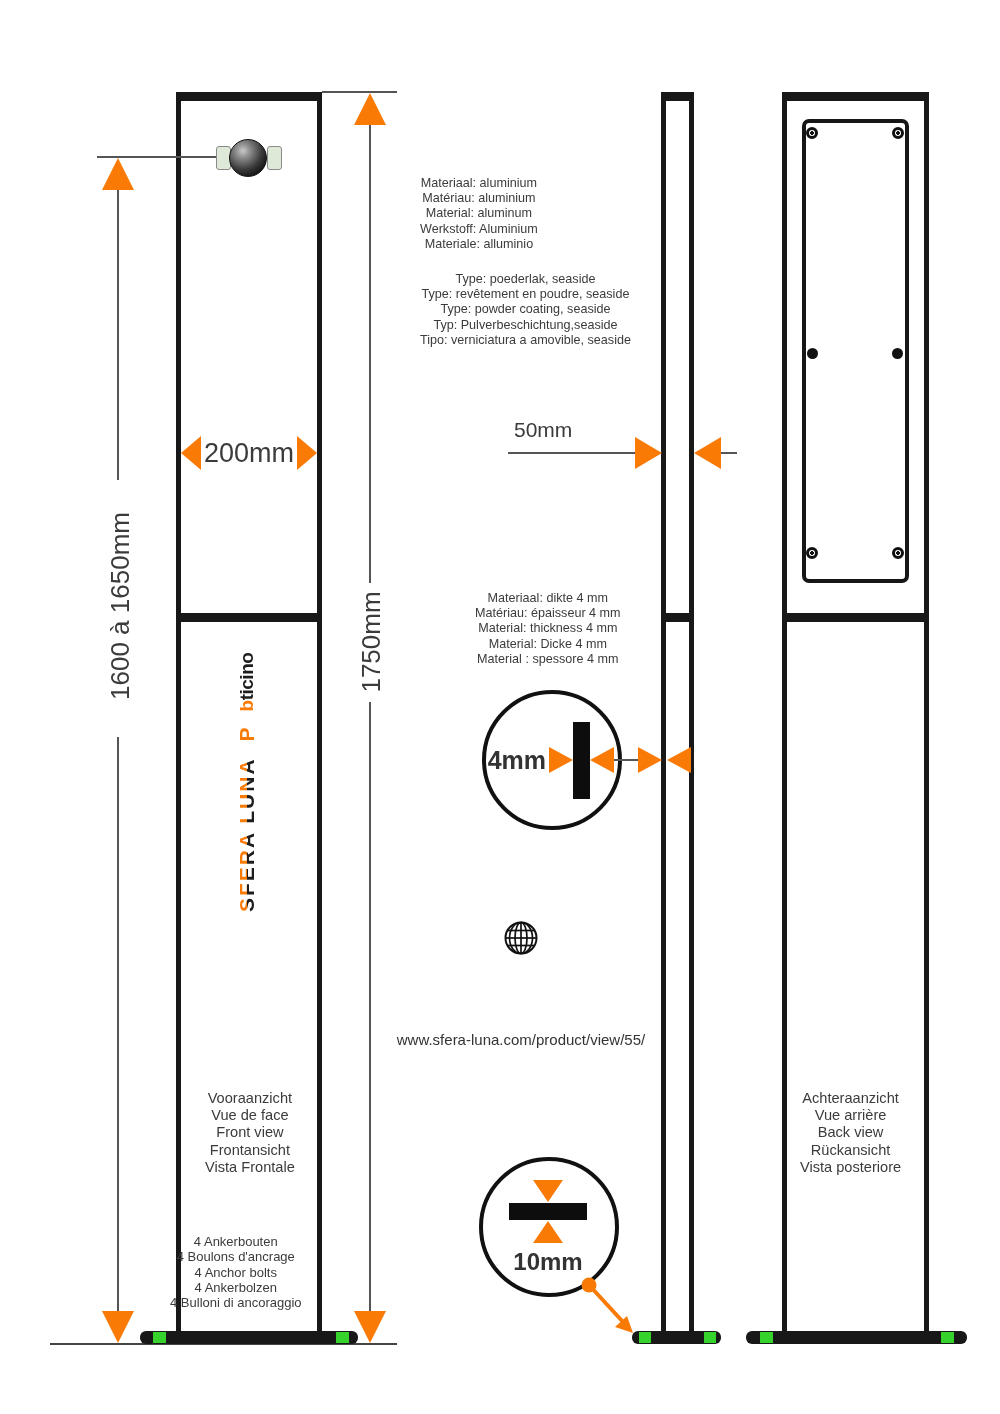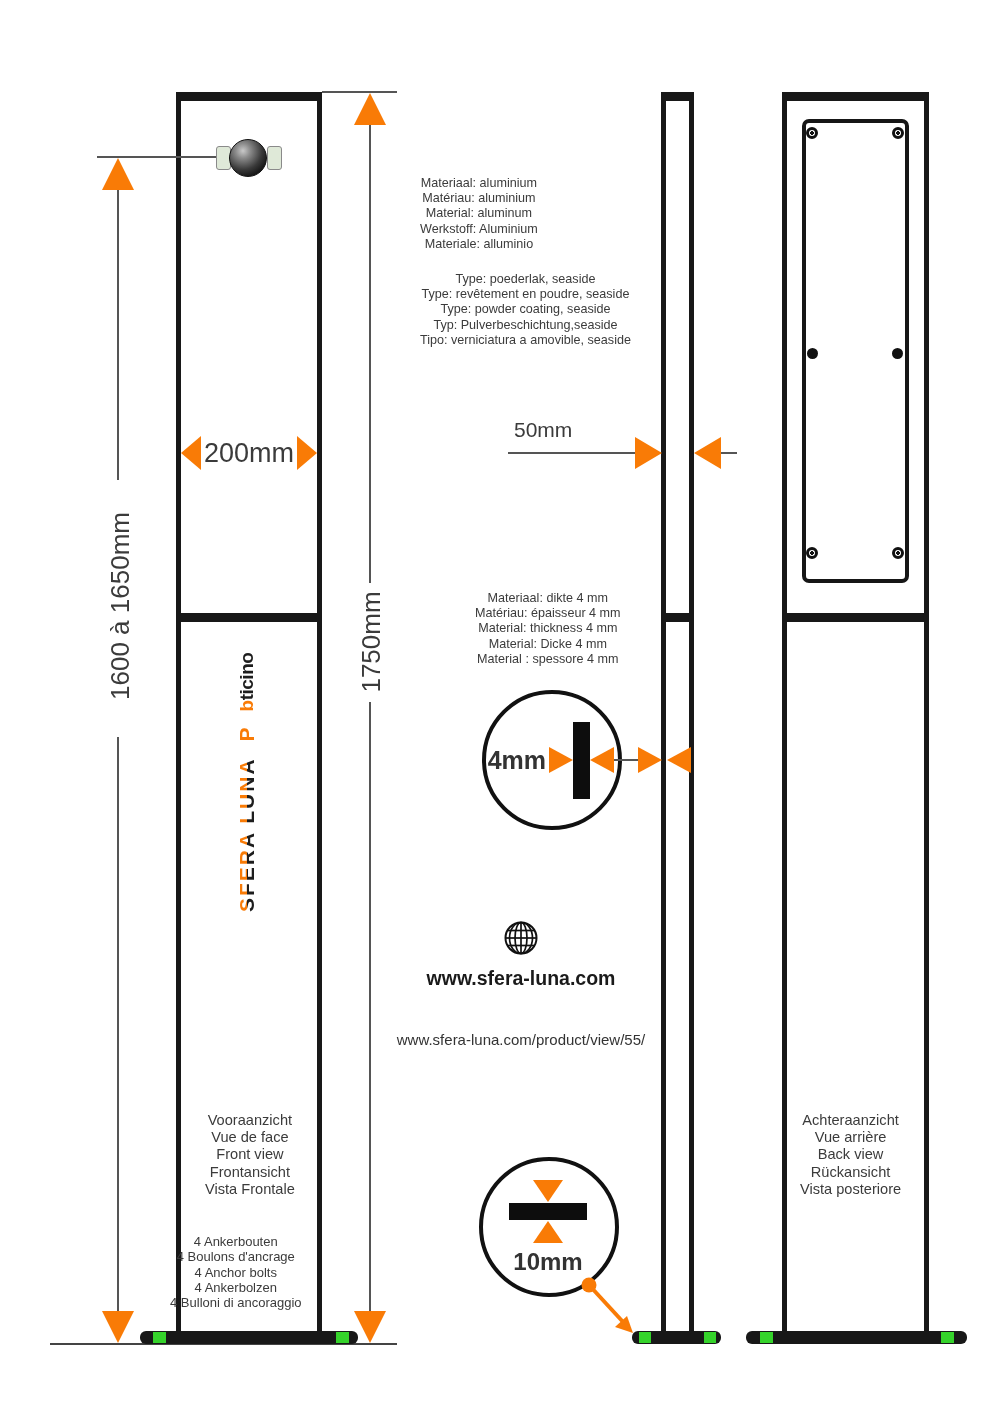--- a/index.html
+++ b/index.html
@@ -19,21 +19,21 @@
   .ar-up{border-left:16px solid transparent;border-right:16px solid transparent;border-bottom:32px solid #F97B06;}
   .ar-down{border-left:16px solid transparent;border-right:16px solid transparent;border-top:32px solid #F97B06;}
   .ar-right{border-top:16px solid transparent;border-bottom:16px solid transparent;border-left:27px solid #F97B06;}
   .ar-left{border-top:16px solid transparent;border-bottom:16px solid transparent;border-right:27px solid #F97B06;}
   .ar-right.sm{border-top-width:13px;border-bottom-width:13px;border-left-width:24px;}
   .ar-left.sm{border-top-width:13px;border-bottom-width:13px;border-right-width:24px;}
   .tri-down{border-left:15px solid transparent;border-right:15px solid transparent;border-top:22px solid #F97B06;}
   .tri-up{border-left:15px solid transparent;border-right:15px solid transparent;border-bottom:22px solid #F97B06;}
   
   .tblock{position:absolute;font-size:12.6px;line-height:15.2px;white-space:nowrap;text-align:center;}
-  .vlabels{font-size:14.6px;line-height:17.2px;margin-top:22px;}
+  .vlabels{font-size:14.6px;line-height:17.2px;}
   .anchors{font-size:13px;line-height:15.3px;}
   .dimlabel{position:absolute;font-size:26px;white-space:nowrap;color:#3b3b3b;}
   .rot{transform:rotate(-90deg);}
   .ctr{display:flex;align-items:center;justify-content:center;text-align:center;}
   .bold{font-weight:bold;}
   
   .detail-circle{position:absolute;width:132px;height:132px;border:4.5px solid #111;border-radius:50%;background:#fff;box-sizing:content-box;}
   .detail-bar{position:absolute;background:#0d0d0d;z-index:4;}
   
   .sphere{position:absolute;width:38px;height:38px;border-radius:50%;z-index:5;
@@ -163,21 +163,20 @@
     <g fill="none" stroke="#111" stroke-width="2">
       <circle cx="18" cy="18" r="15.5"></circle>
       <ellipse cx="18" cy="18" rx="6" ry="15.5" stroke-width="1.7"></ellipse>
       <ellipse cx="18" cy="18" rx="11.5" ry="15.5" stroke-width="1.7"></ellipse>
       <line x1="18" y1="2.5" x2="18" y2="33.5" stroke-width="1.7"></line>
       <line x1="2.5" y1="18" x2="33.5" y2="18" stroke-width="1.7"></line>
       <line x1="4.8" y1="10.5" x2="31.2" y2="10.5" stroke-width="1.7"></line>
       <line x1="4.8" y1="25.5" x2="31.2" y2="25.5" stroke-width="1.7"></line>
     </g>
   </svg>
-  <div class="site-main" style="left:380px;top:967px;width:282px;">www.sfera-luna.com</div>
   <div class="site-sub" style="left:360px;top:998px;width:322px;margin-top:33px;">www.sfera-luna.com/product/view/55/</div>
 
   <div class="detail-circle" style="left:479px;top:1157px;"></div>
   <div class="ar tri-down" style="left:533px;top:1180px;"></div>
   <div class="detail-bar" style="left:509px;top:1203px;width:78px;height:17px;"></div>
   <div class="ar tri-up" style="left:533px;top:1221px;"></div>
   <div class="dimlabel bold ctr" style="left:498px;top:1248px;width:100px;height:28px;font-size:24px;color:#333;">10mm</div>
   <svg class="abs" style="left:575px;top:1271px;z-index:5;" width="70" height="70" viewBox="0 0 70 70">
     <circle cx="14" cy="14" r="7.5" fill="#F97B06"></circle>
     <line x1="14" y1="14" x2="49" y2="52" stroke="#F97B06" stroke-width="4"></line>

